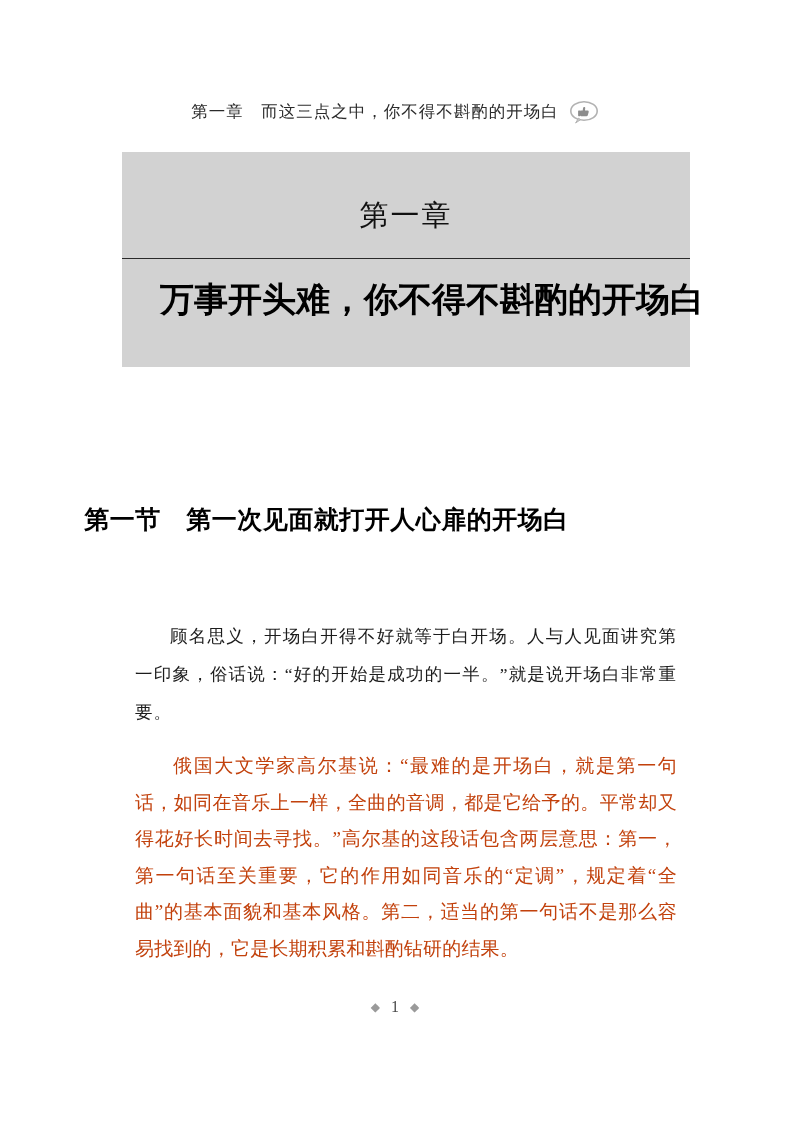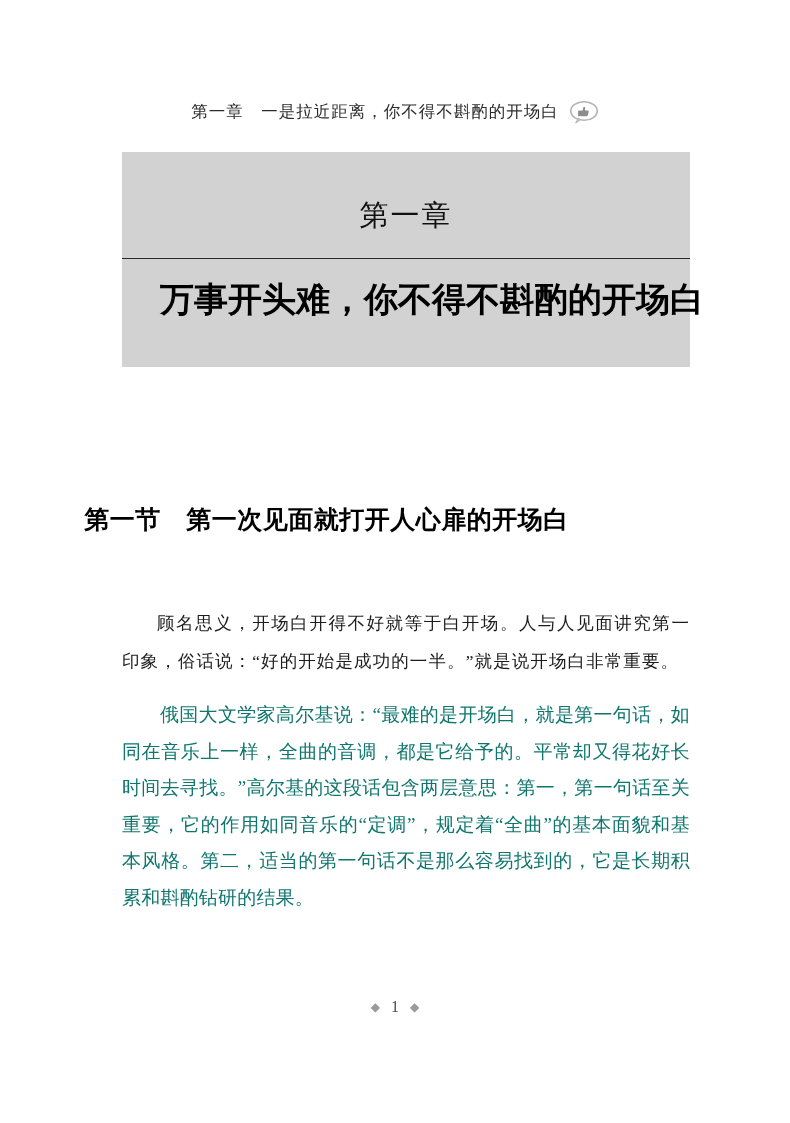--- a/index.html
+++ b/index.html
@@ -102,40 +102,40 @@
   }
 
   
   .body-area {
     position: absolute;
     left: 122px;
     top: 604px;
     width: 568px;
   }
   p.para {
-    margin: 0;
+    margin: 13px;
     text-indent: 2em;
     text-align: justify;
     text-justify: inter-ideograph;
     color: #111;
   }
   p.kai {
     font-family: "Liberation Serif", "DejaVu Serif", serif;
     font-size: 17.5px;
     line-height: 38px;
     letter-spacing: 1.1px;
     color: #1c1c1c;
     margin-bottom: 17px;
   }
   p.song {
     font-family: "Liberation Serif", "DejaVu Serif", serif;
     font-size: 19px;
     line-height: 36.5px;
     letter-spacing: 0.2px;
-    color: #0f766e;
+    color: #c2410c;
   }
 
   
   .page-footer {
     position: absolute;
     left: 0;
     top: 998px;
     width: 790px;
     display: flex;
     align-items: center;
@@ -150,21 +150,21 @@
   .footer-pageno {
     font-family: "Liberation Serif", "DejaVu Serif", serif;
     font-size: 16px;
     color: #4a4a4a;
   }
 </style>
 </head>
 <body>
 
 <div class="running-head">
-  <span class="running-head-text">第一章　一是拉近距离，你不得不斟酌的开场白</span>
+  <span class="running-head-text">第一章　而这三点之中，你不得不斟酌的开场白</span>
   <span class="speech-icon">
     <svg width="30" height="24" viewBox="0 0 30 24" xmlns="http://www.w3.org/2000/svg">
       <ellipse cx="15" cy="11" rx="13.2" ry="9.3" fill="none" stroke="#b2b2b2" stroke-width="1.6"></ellipse>
       <path d="M9.5 18.2 L6.6 23 L11.6 19.6 Z" fill="#c9c9c9" stroke="#b2b2b2" stroke-width="1"></path>
       <path d="M11.0 11.6 c0-0.6 0.5-1.1 1.1-1.1 l1.6 0 c0.3-1.1 0.1-2.1 0.5-3.0 c0.3-0.7 1.4-0.8 1.8-0.2 c0.4 0.6 0.2 1.9 0 2.6 c0 0.3 0.1 0.6 0.4 0.6 l2.2 0 c0.8 0 1.3 0.7 1.1 1.4 l-0.9 3.3 c-0.2 0.6 -0.7 1.0 -1.3 1.0 l-5.4 0 c-0.6 0-1.1-0.5-1.1-1.1 Z" fill="#8d8d8d"></path>
       <rect x="9.1" y="10.4" width="2.3" height="5.8" rx="0.6" fill="#8d8d8d"></rect>
     </svg>
   </span>
 </div>
 

